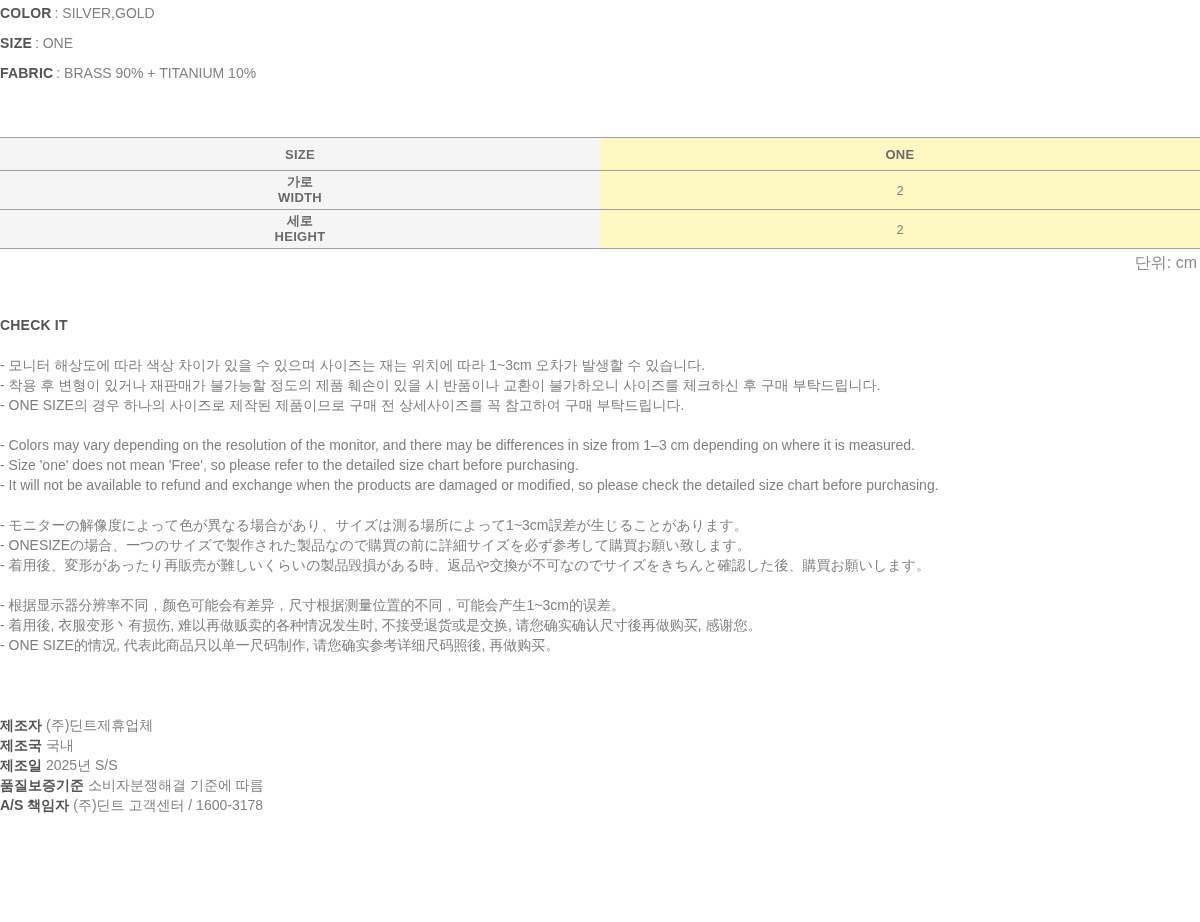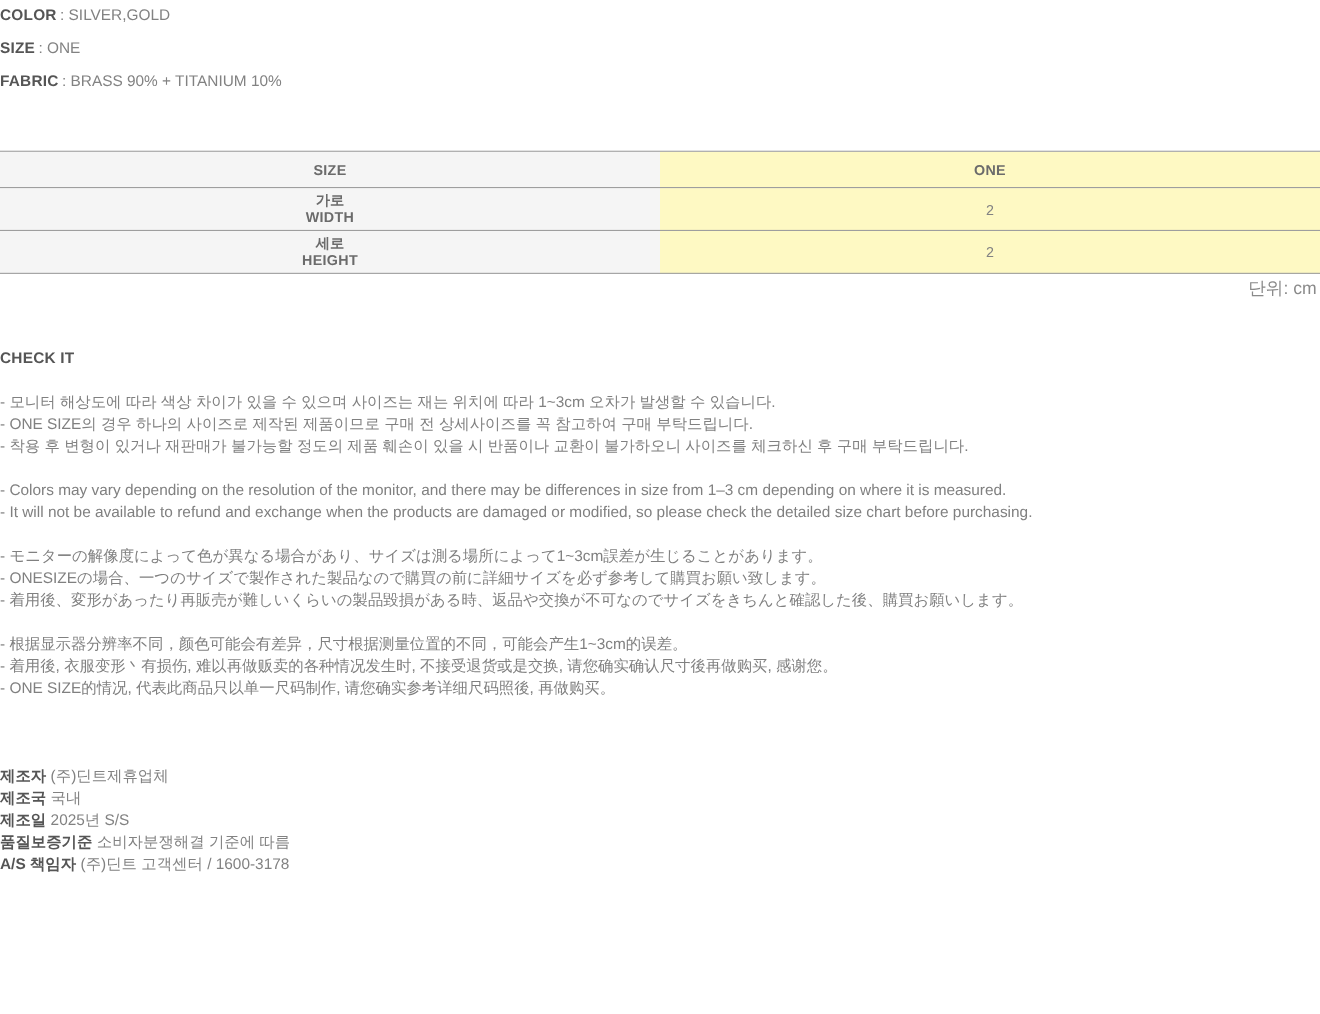--- a/index.html
+++ b/index.html
@@ -108,26 +108,27 @@
     </tr>
   </tbody>
 </table>
 
 <div class="unit-note">단위: cm</div>
 
 <div class="check-title">CHECK IT</div>
 
 <div class="notice-block">
   <div class="notice-line">- 모니터 해상도에 따라 색상 차이가 있을 수 있으며 사이즈는 재는 위치에 따라 1~3cm 오차가 발생할 수 있습니다.</div>
+  <div class="notice-line">- 착용 후 변형이 있거나 재판매가 불가능할 정도의 제품 훼손이 있을 시 반품이나 교환이 불가하오니 사이즈를 체크하신 후 구매 부탁드립니다.</div>
   <div class="notice-line">- ONE SIZE의 경우 하나의 사이즈로 제작된 제품이므로 구매 전 상세사이즈를 꼭 참고하여 구매 부탁드립니다.</div>
-  <div class="notice-line">- 착용 후 변형이 있거나 재판매가 불가능할 정도의 제품 훼손이 있을 시 반품이나 교환이 불가하오니 사이즈를 체크하신 후 구매 부탁드립니다.</div>
 </div>
 
 <div class="notice-block">
   <div class="notice-line">- Colors may vary depending on the resolution of the monitor, and there may be differences in size from 1–3 cm depending on where it is measured.</div>
+  <div class="notice-line">- Size 'one' does not mean 'Free', so please refer to the detailed size chart before purchasing.</div>
   <div class="notice-line">- It will not be available to refund and exchange when the products are damaged or modified, so please check the detailed size chart before purchasing.</div>
 </div>
 
 <div class="notice-block">
   <div class="notice-line">- モニターの解像度によって色が異なる場合があり、サイズは測る場所によって1~3cm誤差が生じることがあります。</div>
   <div class="notice-line">- ONESIZEの場合、一つのサイズで製作された製品なので購買の前に詳細サイズを必ず参考して購買お願い致します。</div>
   <div class="notice-line">- 着用後、変形があったり再販売が難しいくらいの製品毀損がある時、返品や交換が不可なのでサイズをきちんと確認した後、購買お願いします。</div>
 </div>
 
 <div class="notice-block">

